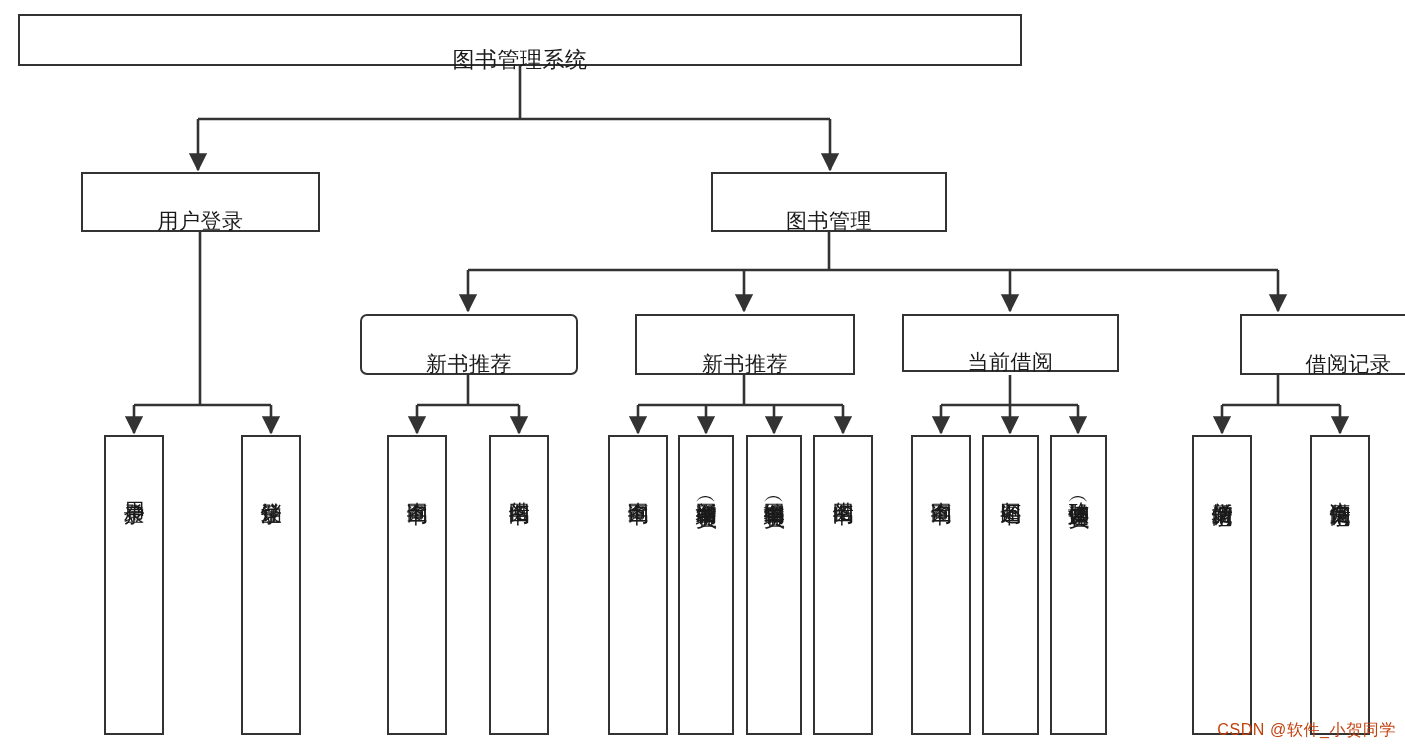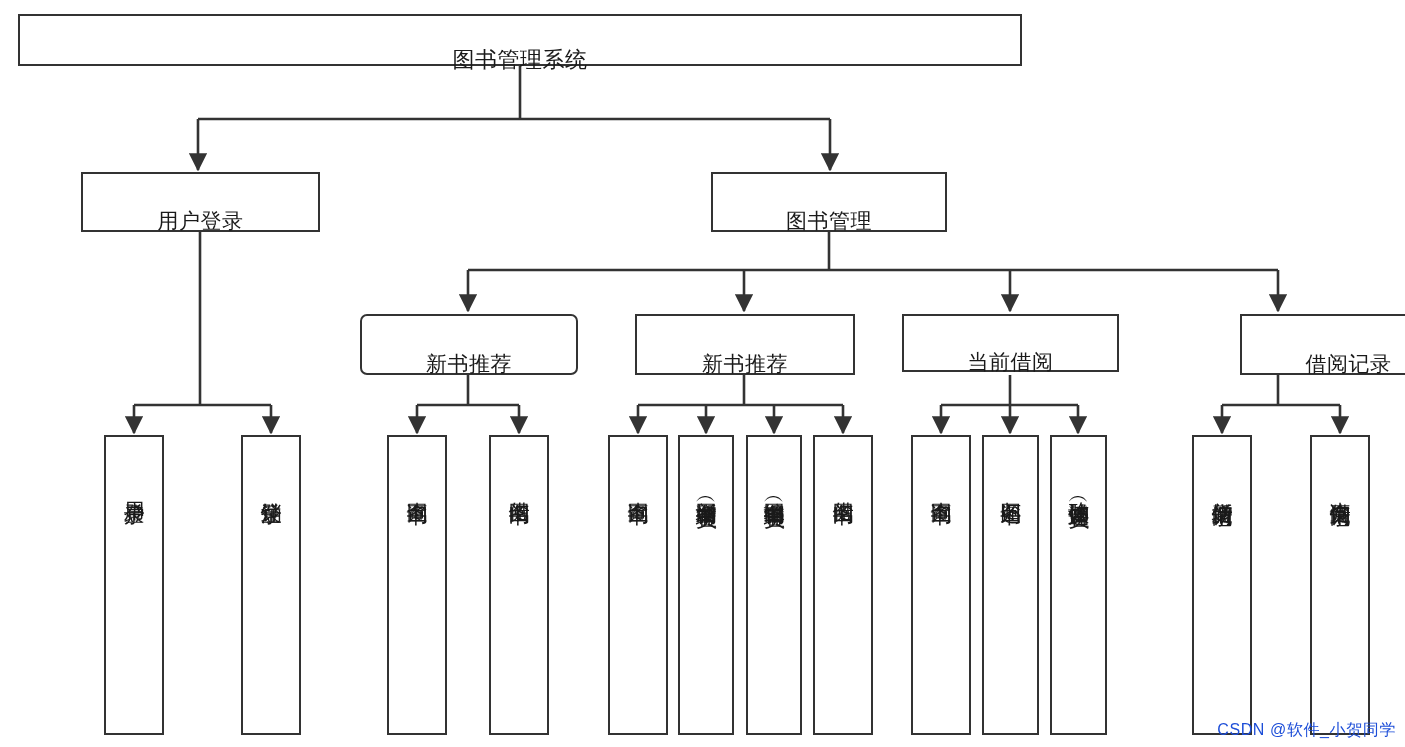--- a/index.html
+++ b/index.html
@@ -52,21 +52,21 @@
     font-size:21px;
     line-height:1.16;
     letter-spacing:1px;
     white-space:nowrap;
   }
   #watermark{
     position:absolute;
     right:9px;
     bottom:6px;
     font-size:16px;
-    color:#1d4ed8;
+    color:#c2410c;
     letter-spacing:0.6px;
     white-space:nowrap;
     z-index:5;
     user-select:none;
   }
 </style>
 </head>
 <body>
 
 <div id="diagram-root">

